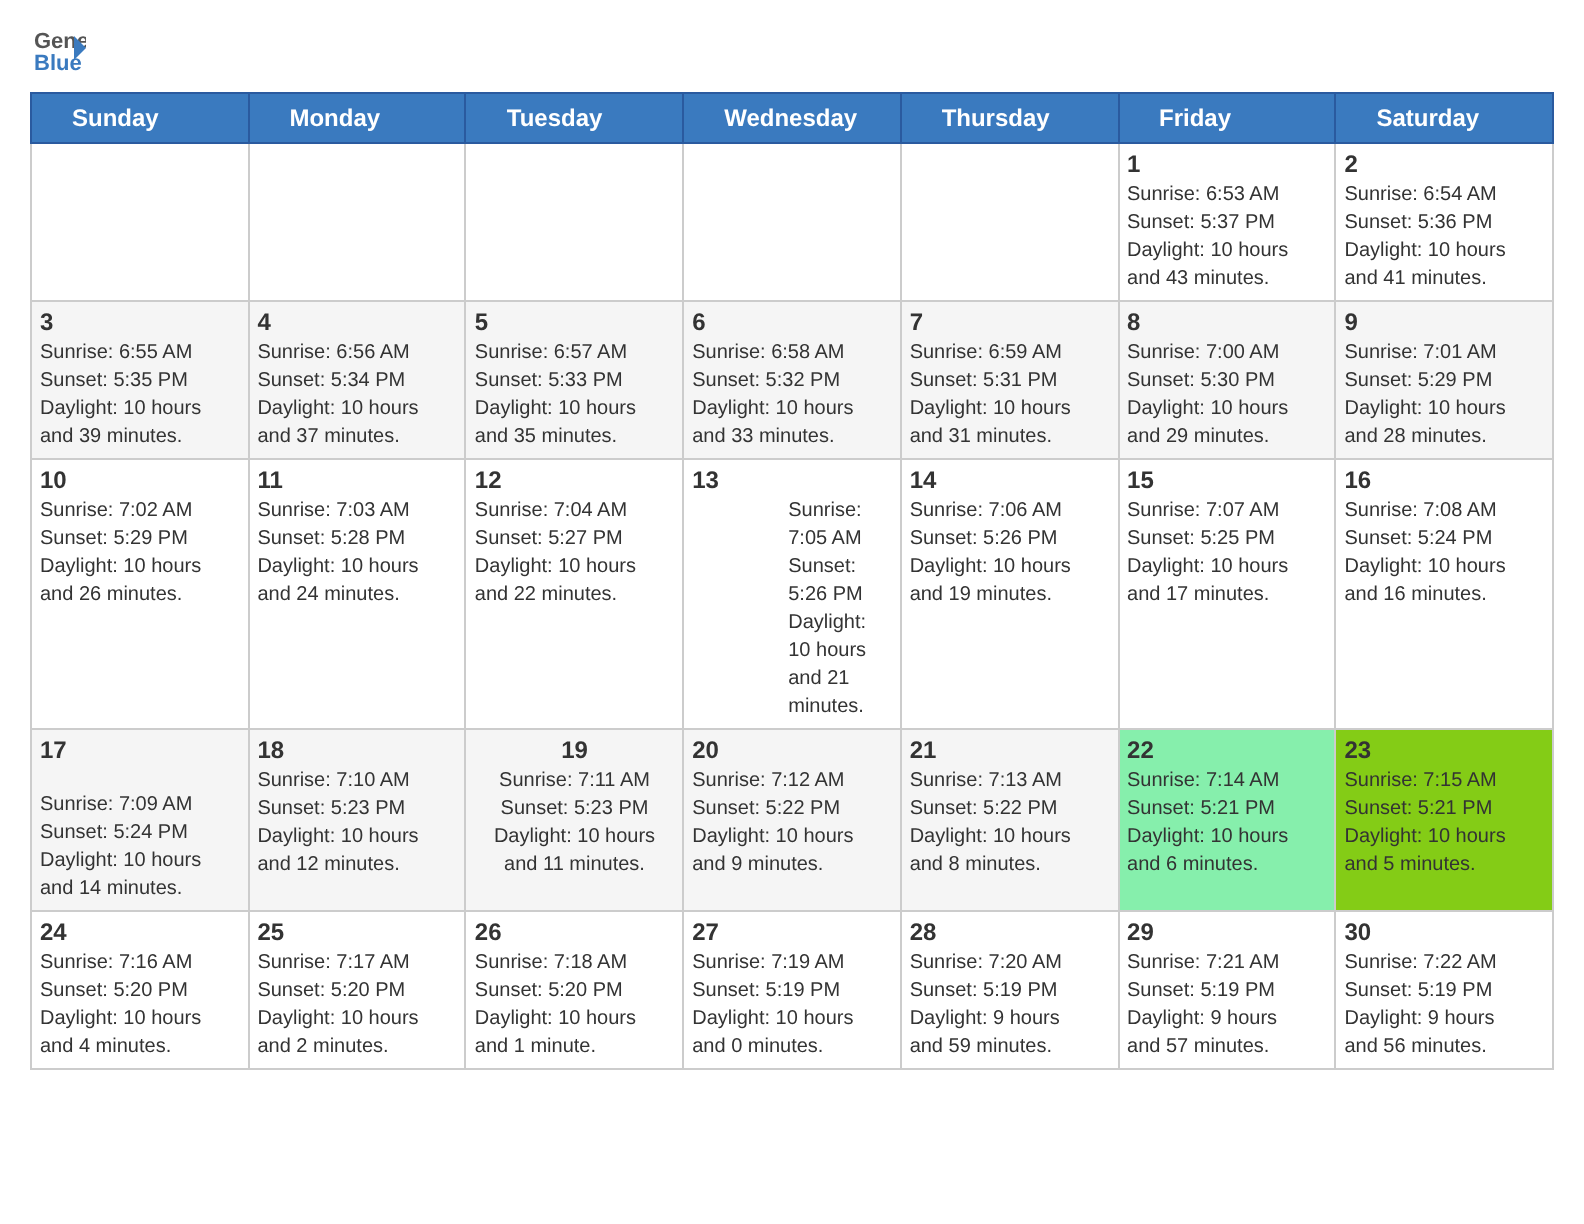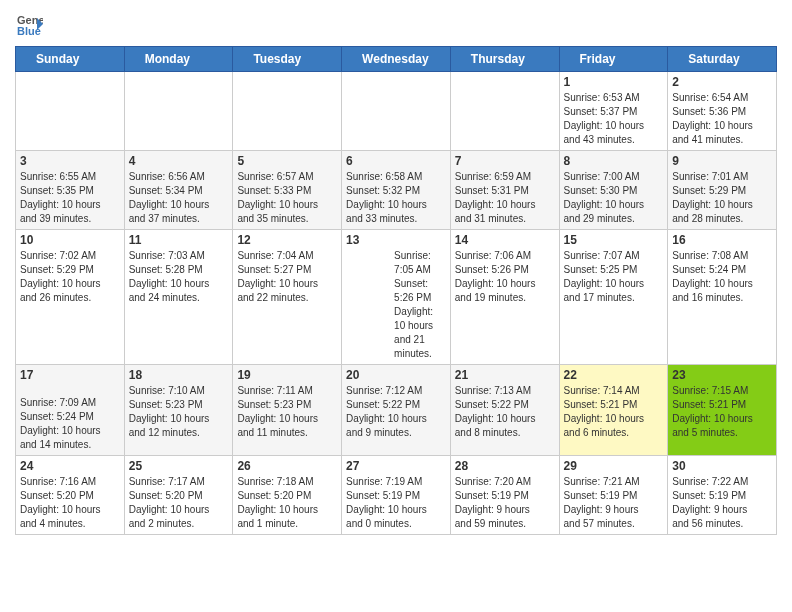--- a/index.html
+++ b/index.html
@@ -251,42 +251,42 @@
 Daylight: 10 hours
 and 14 minutes.</div>
         </td>
         <td style="background: rgb(245, 245, 245);">
           <span class="day-num">18</span>
           <div class="day-info" style="white-space: pre-line;">Sunrise: 7:10 AM
 Sunset: 5:23 PM
 Daylight: 10 hours
 and 12 minutes.</div>
         </td>
-        <td style="background: rgb(245, 245, 245);">
+        <td style="background: rgb(245, 245, 245); text-align: center;">
           <span class="day-num">19</span>
           <div class="day-info" style="white-space: pre-line;">Sunrise: 7:11 AM
 Sunset: 5:23 PM
 Daylight: 10 hours
 and 11 minutes.</div>
         </td>
         <td style="background: rgb(245, 245, 245); margin-top: 48px;">
           <span class="day-num">20</span>
           <div class="day-info" style="white-space: pre-line;">Sunrise: 7:12 AM
 Sunset: 5:22 PM
 Daylight: 10 hours
 and 9 minutes.</div>
         </td>
         <td style="background: rgb(245, 245, 245);">
           <span class="day-num">21</span>
           <div class="day-info" style="white-space: pre-line;">Sunrise: 7:13 AM
 Sunset: 5:22 PM
 Daylight: 10 hours
 and 8 minutes.</div>
         </td>
-        <td style="background: #fef9c3; margin-top: 47px;">
+        <td style="background: #86efac; margin-top: 47px;">
           <span class="day-num">22</span>
           <div class="day-info" style="white-space: pre-line;">Sunrise: 7:14 AM
 Sunset: 5:21 PM
 Daylight: 10 hours
 and 6 minutes.</div>
         </td>
         <td style="background: #84cc16;">
           <span class="day-num">23</span>
           <div class="day-info" style="white-space: pre-line;">Sunrise: 7:15 AM
 Sunset: 5:21 PM

